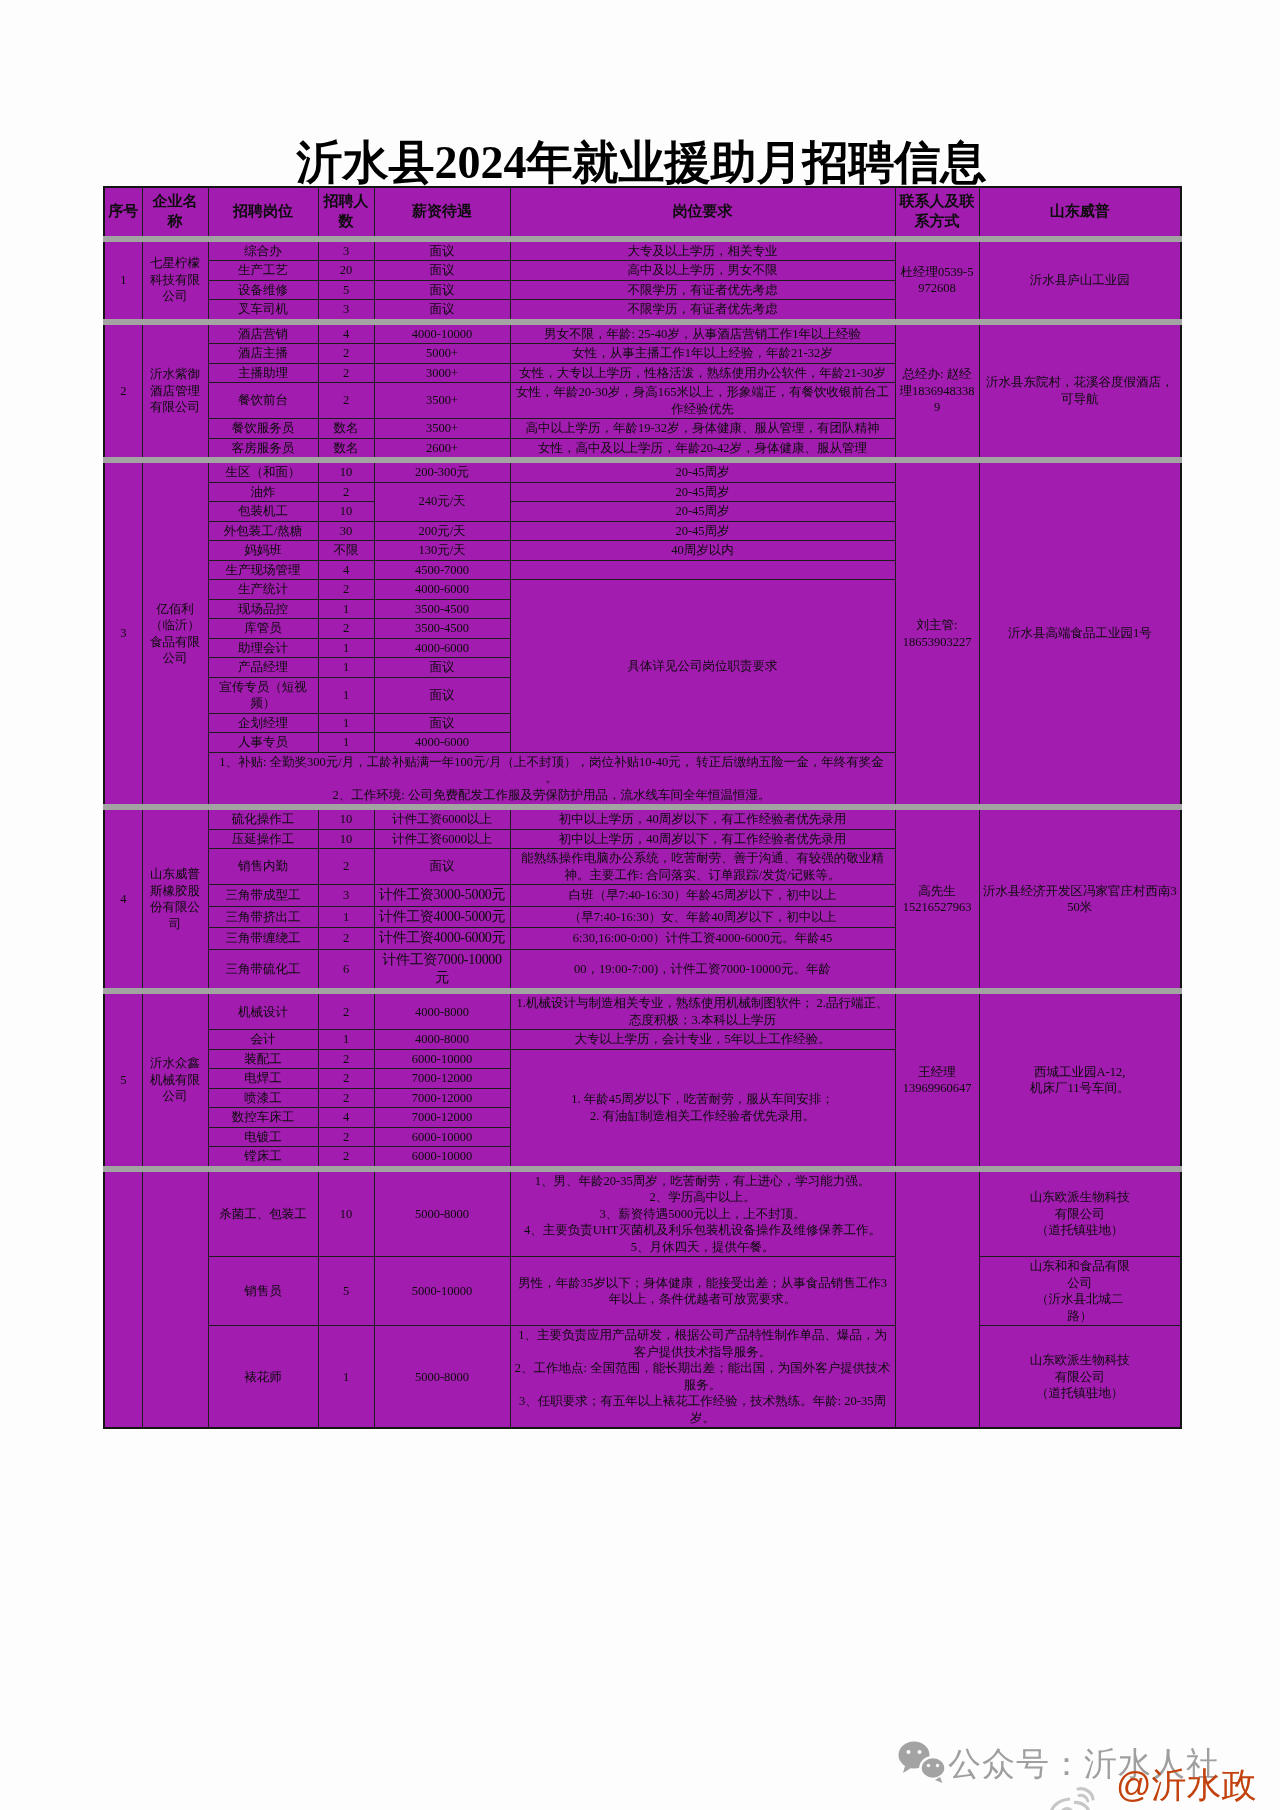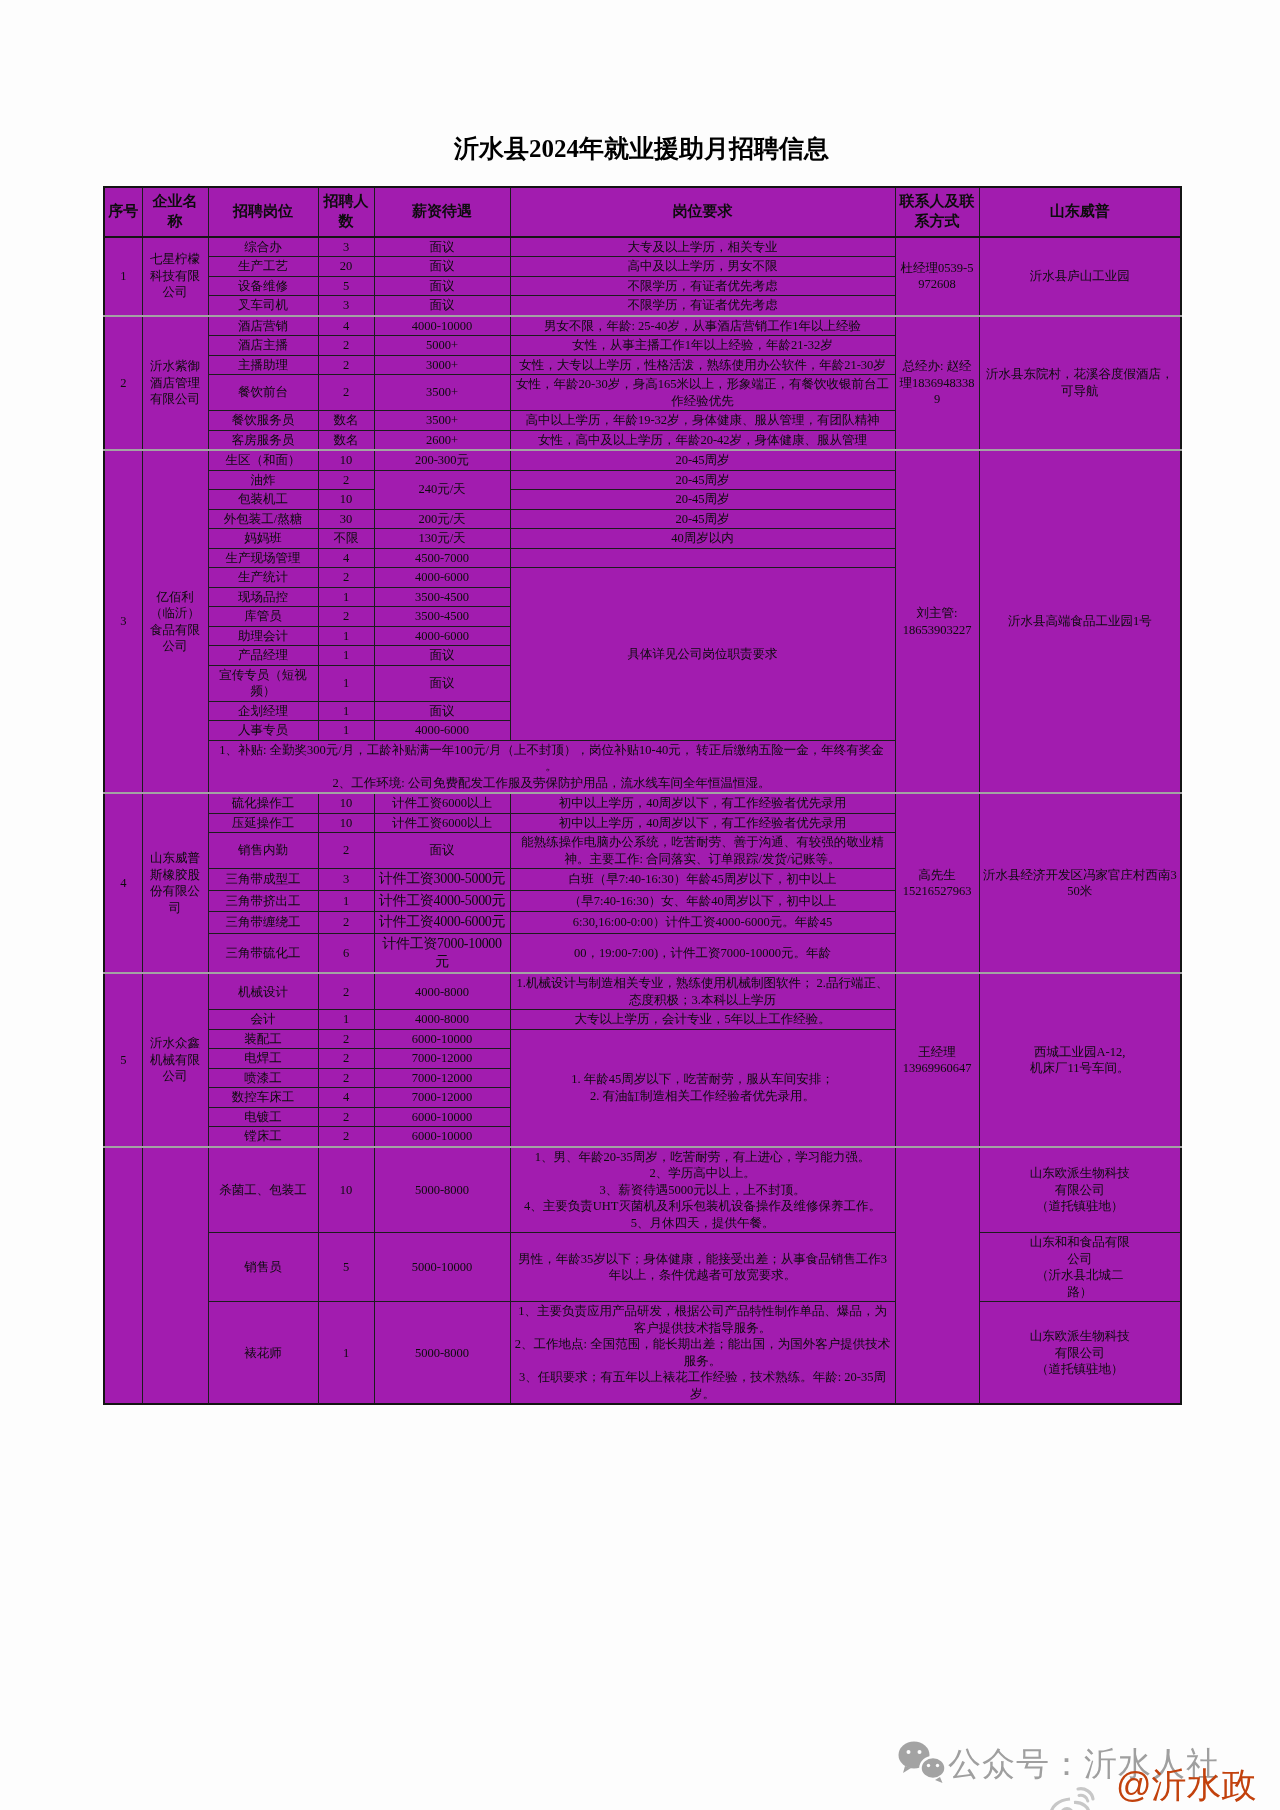--- a/index.html
+++ b/index.html
@@ -6,21 +6,21 @@
   body {
     width:1280px; height:1810px;
     background:#fdfdfd;
     font-family:"Liberation Sans", sans-serif;
     position:relative;
     color:#111;
   }
   .page-title {
     position:absolute; top:132px; left:103px; width:1077px;
     text-align:center;
-    font-size:25px; font-weight:900; letter-spacing:0px; color:#000;
+    font-size:46px; font-weight:900; letter-spacing:0px; color:#000;
     font-family:"Liberation Serif", serif;
   }
   table.jobs {
     position:absolute; top:186px; left:103px;
     width:1077px;
     border-collapse:collapse; table-layout:fixed;
     border:2px solid #141414;
     background:#a21caf;
   }
   .jobs th, .jobs td {
@@ -29,21 +29,21 @@
     text-align:center; vertical-align:middle;
     font-size:12.5px; line-height:1.32;
     white-space:pre-line; word-break:break-all;
     font-family:"Liberation Serif", serif;
     color:#0c0c0c;
   }
   .jobs th {
     font-size:15px; font-weight:bold; padding:4px 2px;
     border-bottom:2px solid #141414;
   }
-  .jobs tr.sec-top td { border-top:2px solid #a3a3a3; }
+  .jobs tr.sec-top td { border-top:6px solid #a3a3a3; }
   .jobs td.left { text-align:center; }
   .jobs td.sm { font-size:14px; letter-spacing:-0.3px; }
   .jobs td.note { font-size:12.5px; }
   .footer-social {
     position:absolute; top:1740px; left:896px;
     display:flex; align-items:center; 
     color:#9f9f9f;
   }
   .footer-social .label {
     font-size:33px; letter-spacing:1px; font-weight:400;

